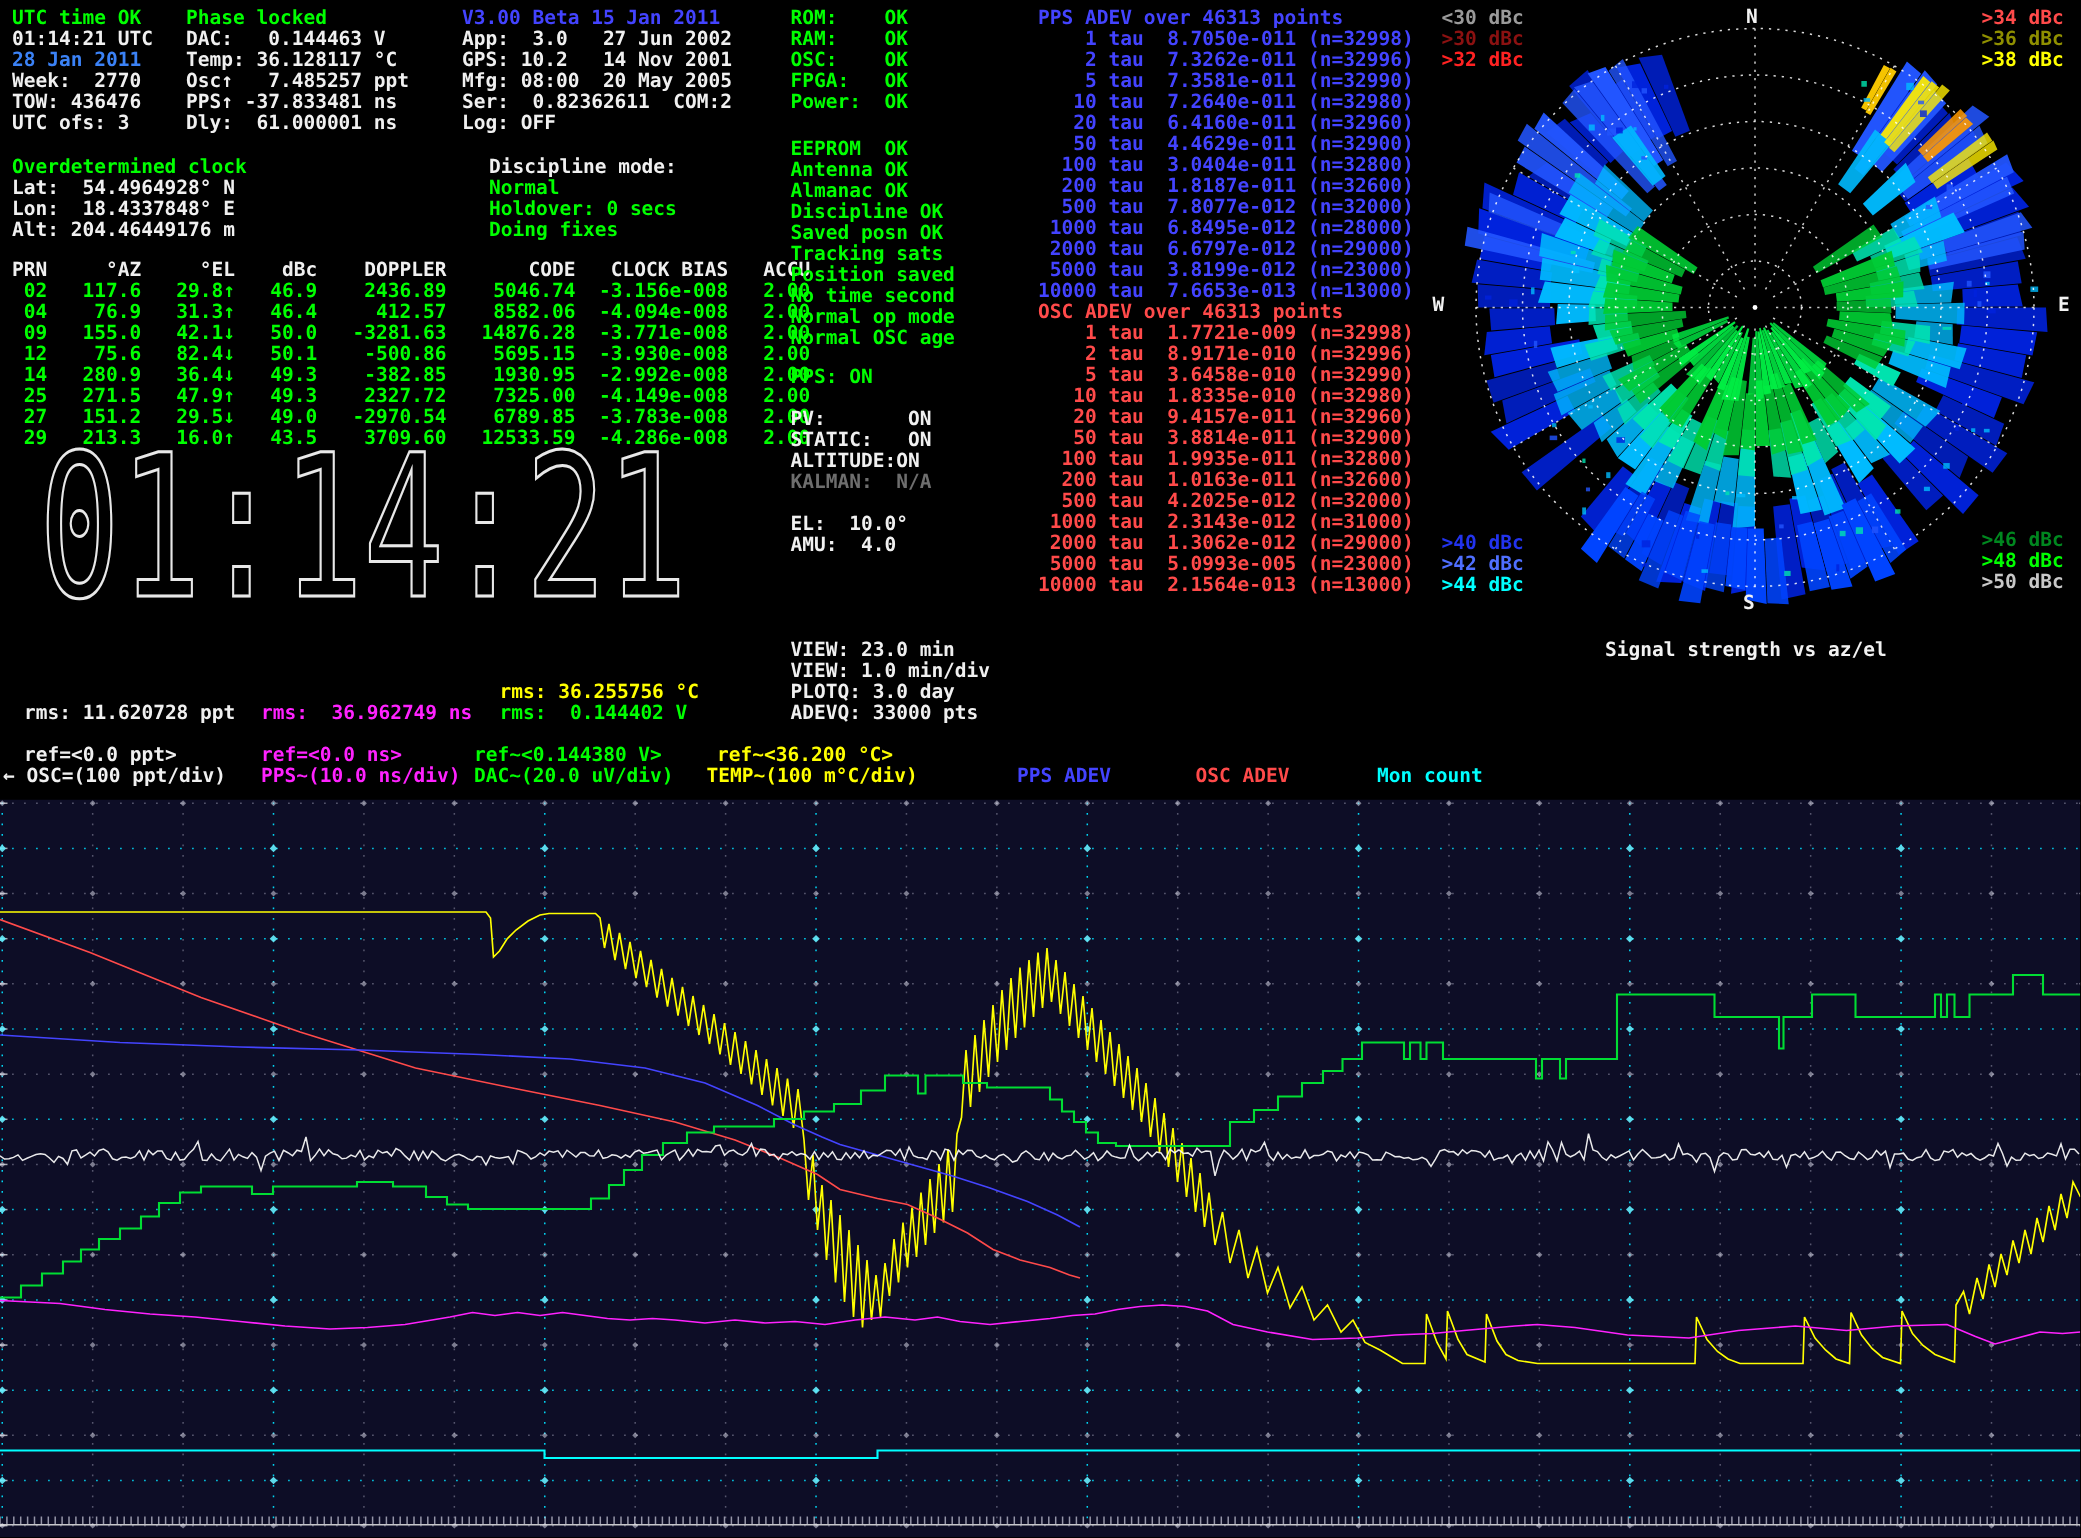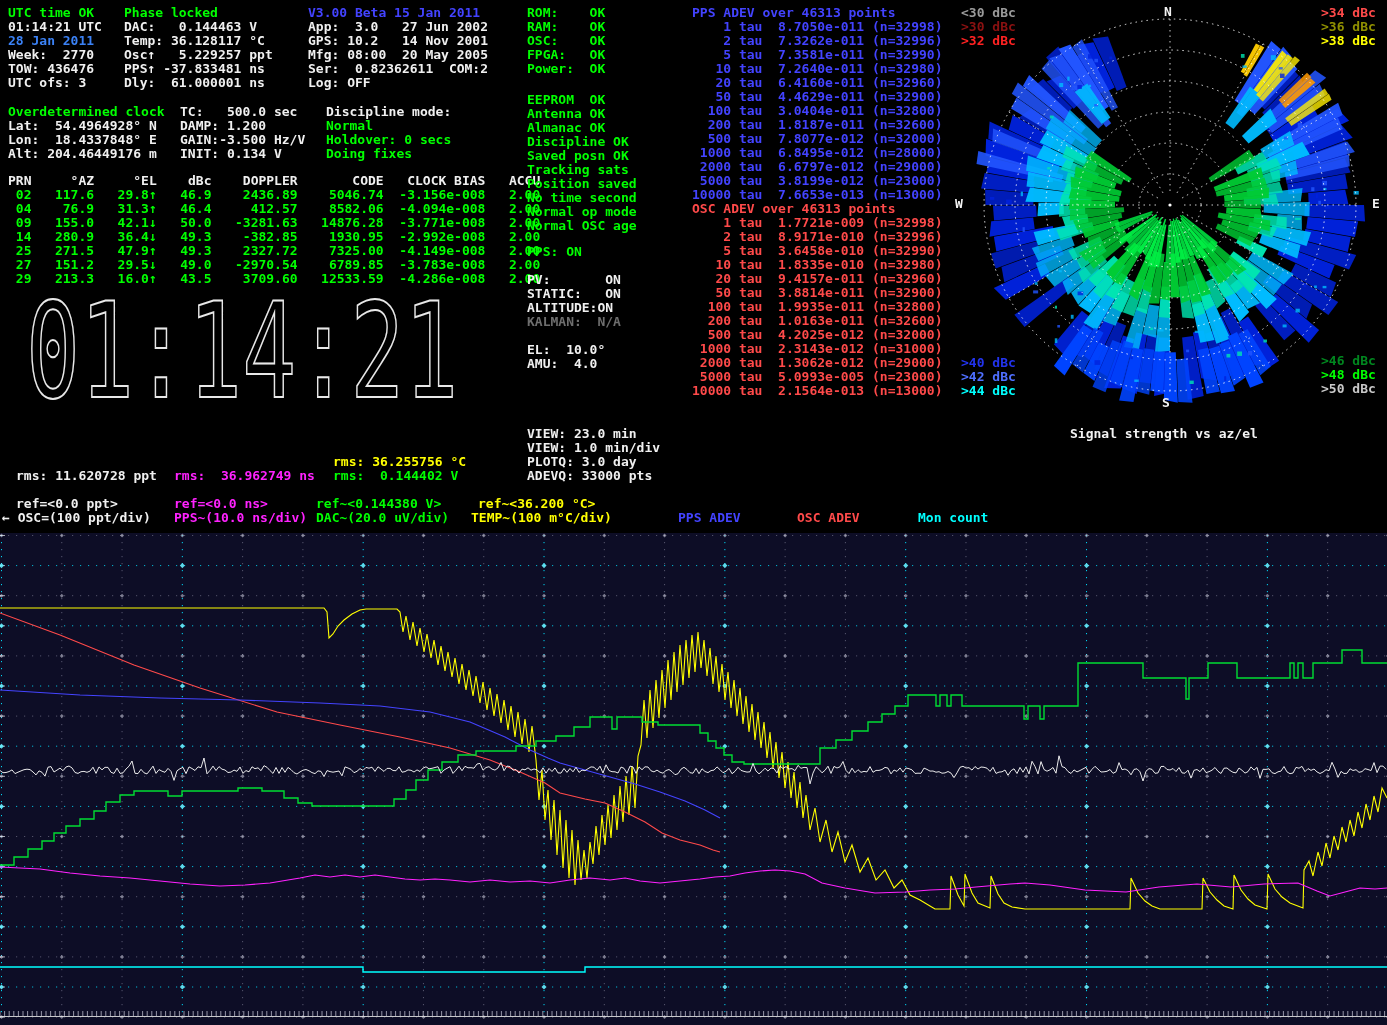--- a/index.html
+++ b/index.html
@@ -988,21 +988,21 @@
         <div class="line" style="color: rgb(240, 240, 240);">Week:  2770</div>
         <div class="line" style="color: rgb(240, 240, 240);">TOW: 436476</div>
         <div class="line" style="color: rgb(240, 240, 240);">UTC ofs: 3</div>
       </div>
   </div>
   <div class="blk" style="left:124px;top:6px">
     <div class="line" style="color:#00ff00">Phase locked</div>
     <div>
         <div class="line" style="color: rgb(240, 240, 240);">DAC:   0.144463 V</div>
         <div class="line" style="color: rgb(240, 240, 240);">Temp: 36.128117 °C</div>
-        <div class="line" style="color: rgb(240, 240, 240);">Osc↑   5.229257 ppt</div>
+        <div class="line" style="color: rgb(240, 240, 240);">Osc↑   7.485257 ppt</div>
         <div class="line" style="color: rgb(240, 240, 240);">PPS↑ -37.833481 ns</div>
         <div class="line" style="color: rgb(240, 240, 240);">Dly:  61.000001 ns</div>
       </div>
   </div>
   <div class="blk" style="left:308px;top:6px">
     <div class="line" style="color:#4343ff">V3.00 Beta 15 Jan 2011</div>
     <div>
         <div class="line" style="color: rgb(240, 240, 240);">App:  3.0   27 Jun 2002</div>
         <div class="line" style="color: rgb(240, 240, 240);">GPS: 10.2   14 Nov 2001</div>
         <div class="line" style="color: rgb(240, 240, 240);">Mfg: 08:00  20 May 2005</div>
@@ -1012,43 +1012,36 @@
   </div>
 
   <div class="blk" style="left:8px;top:105px">
     <div class="line" style="color:#00ff00">Overdetermined clock</div>
     <div>
         <div class="line" style="color: rgb(240, 240, 240);">Lat:  54.4964928° N</div>
         <div class="line" style="color: rgb(240, 240, 240);">Lon:  18.4337848° E</div>
         <div class="line" style="color: rgb(240, 240, 240);">Alt: 204.46449176 m</div>
       </div>
   </div>
-  <div class="blk" style="left:180px;top:105px">
-    <div>
-        <div class="line" style="color: rgb(240, 240, 240);">TC:   500.0 sec</div>
-        <div class="line" style="color: rgb(240, 240, 240);">DAMP: 1.200</div>
-        <div class="line" style="color: rgb(240, 240, 240);">GAIN:-3.500 Hz/V</div>
-        <div class="line" style="color: rgb(240, 240, 240);">INIT: 0.134 V</div>
-      </div>
-  </div>
   <div class="blk" style="left:326px;top:105px">
     <div class="line" style="color:#f0f0f0">Discipline mode:</div>
     <div>
         <div class="line" style="color: rgb(0, 255, 0);">Normal</div>
         <div class="line" style="color: rgb(0, 255, 0);">Holdover: 0 secs</div>
         <div class="line" style="color: rgb(0, 255, 0);">Doing fixes</div>
       </div>
   </div>
 
   <div class="blk" style="left:8px;top:174px">
     <div id="sat-head" class="line" style="color:#f0f0f0">PRN     °AZ     °EL    dBc    DOPPLER       CODE   CLOCK BIAS   ACCU</div>
     <div id="sat-rows">
         <div class="line" style="color: rgb(0, 255, 0);"> 02   117.6   29.8↑   46.9    2436.89    5046.74  -3.156e-008   2.00</div>
         <div class="line" style="color: rgb(0, 255, 0);"> 04    76.9   31.3↑   46.4     412.57    8582.06  -4.094e-008   2.00</div>
         <div class="line" style="color: rgb(0, 255, 0);"> 09   155.0   42.1↓   50.0   -3281.63   14876.28  -3.771e-008   2.00</div>
+        <div class="line" style="color: rgb(0, 255, 0);"> 12    75.6   82.4↓   50.1    -500.86    5695.15  -3.930e-008   2.00</div>
         <div class="line" style="color: rgb(0, 255, 0);"> 14   280.9   36.4↓   49.3    -382.85    1930.95  -2.992e-008   2.00</div>
         <div class="line" style="color: rgb(0, 255, 0);"> 25   271.5   47.9↑   49.3    2327.72    7325.00  -4.149e-008   2.00</div>
         <div class="line" style="color: rgb(0, 255, 0);"> 27   151.2   29.5↓   49.0   -2970.54    6789.85  -3.783e-008   2.00</div>
         <div class="line" style="color: rgb(0, 255, 0);"> 29   213.3   16.0↑   43.5    3709.60   12533.59  -4.286e-008   2.00</div>
       </div>
   </div>
 
   <div class="blk" style="left:527px;top:6px">
     <div>
         <div class="line" style="color: rgb(0, 255, 0);">ROM:    OK</div>

